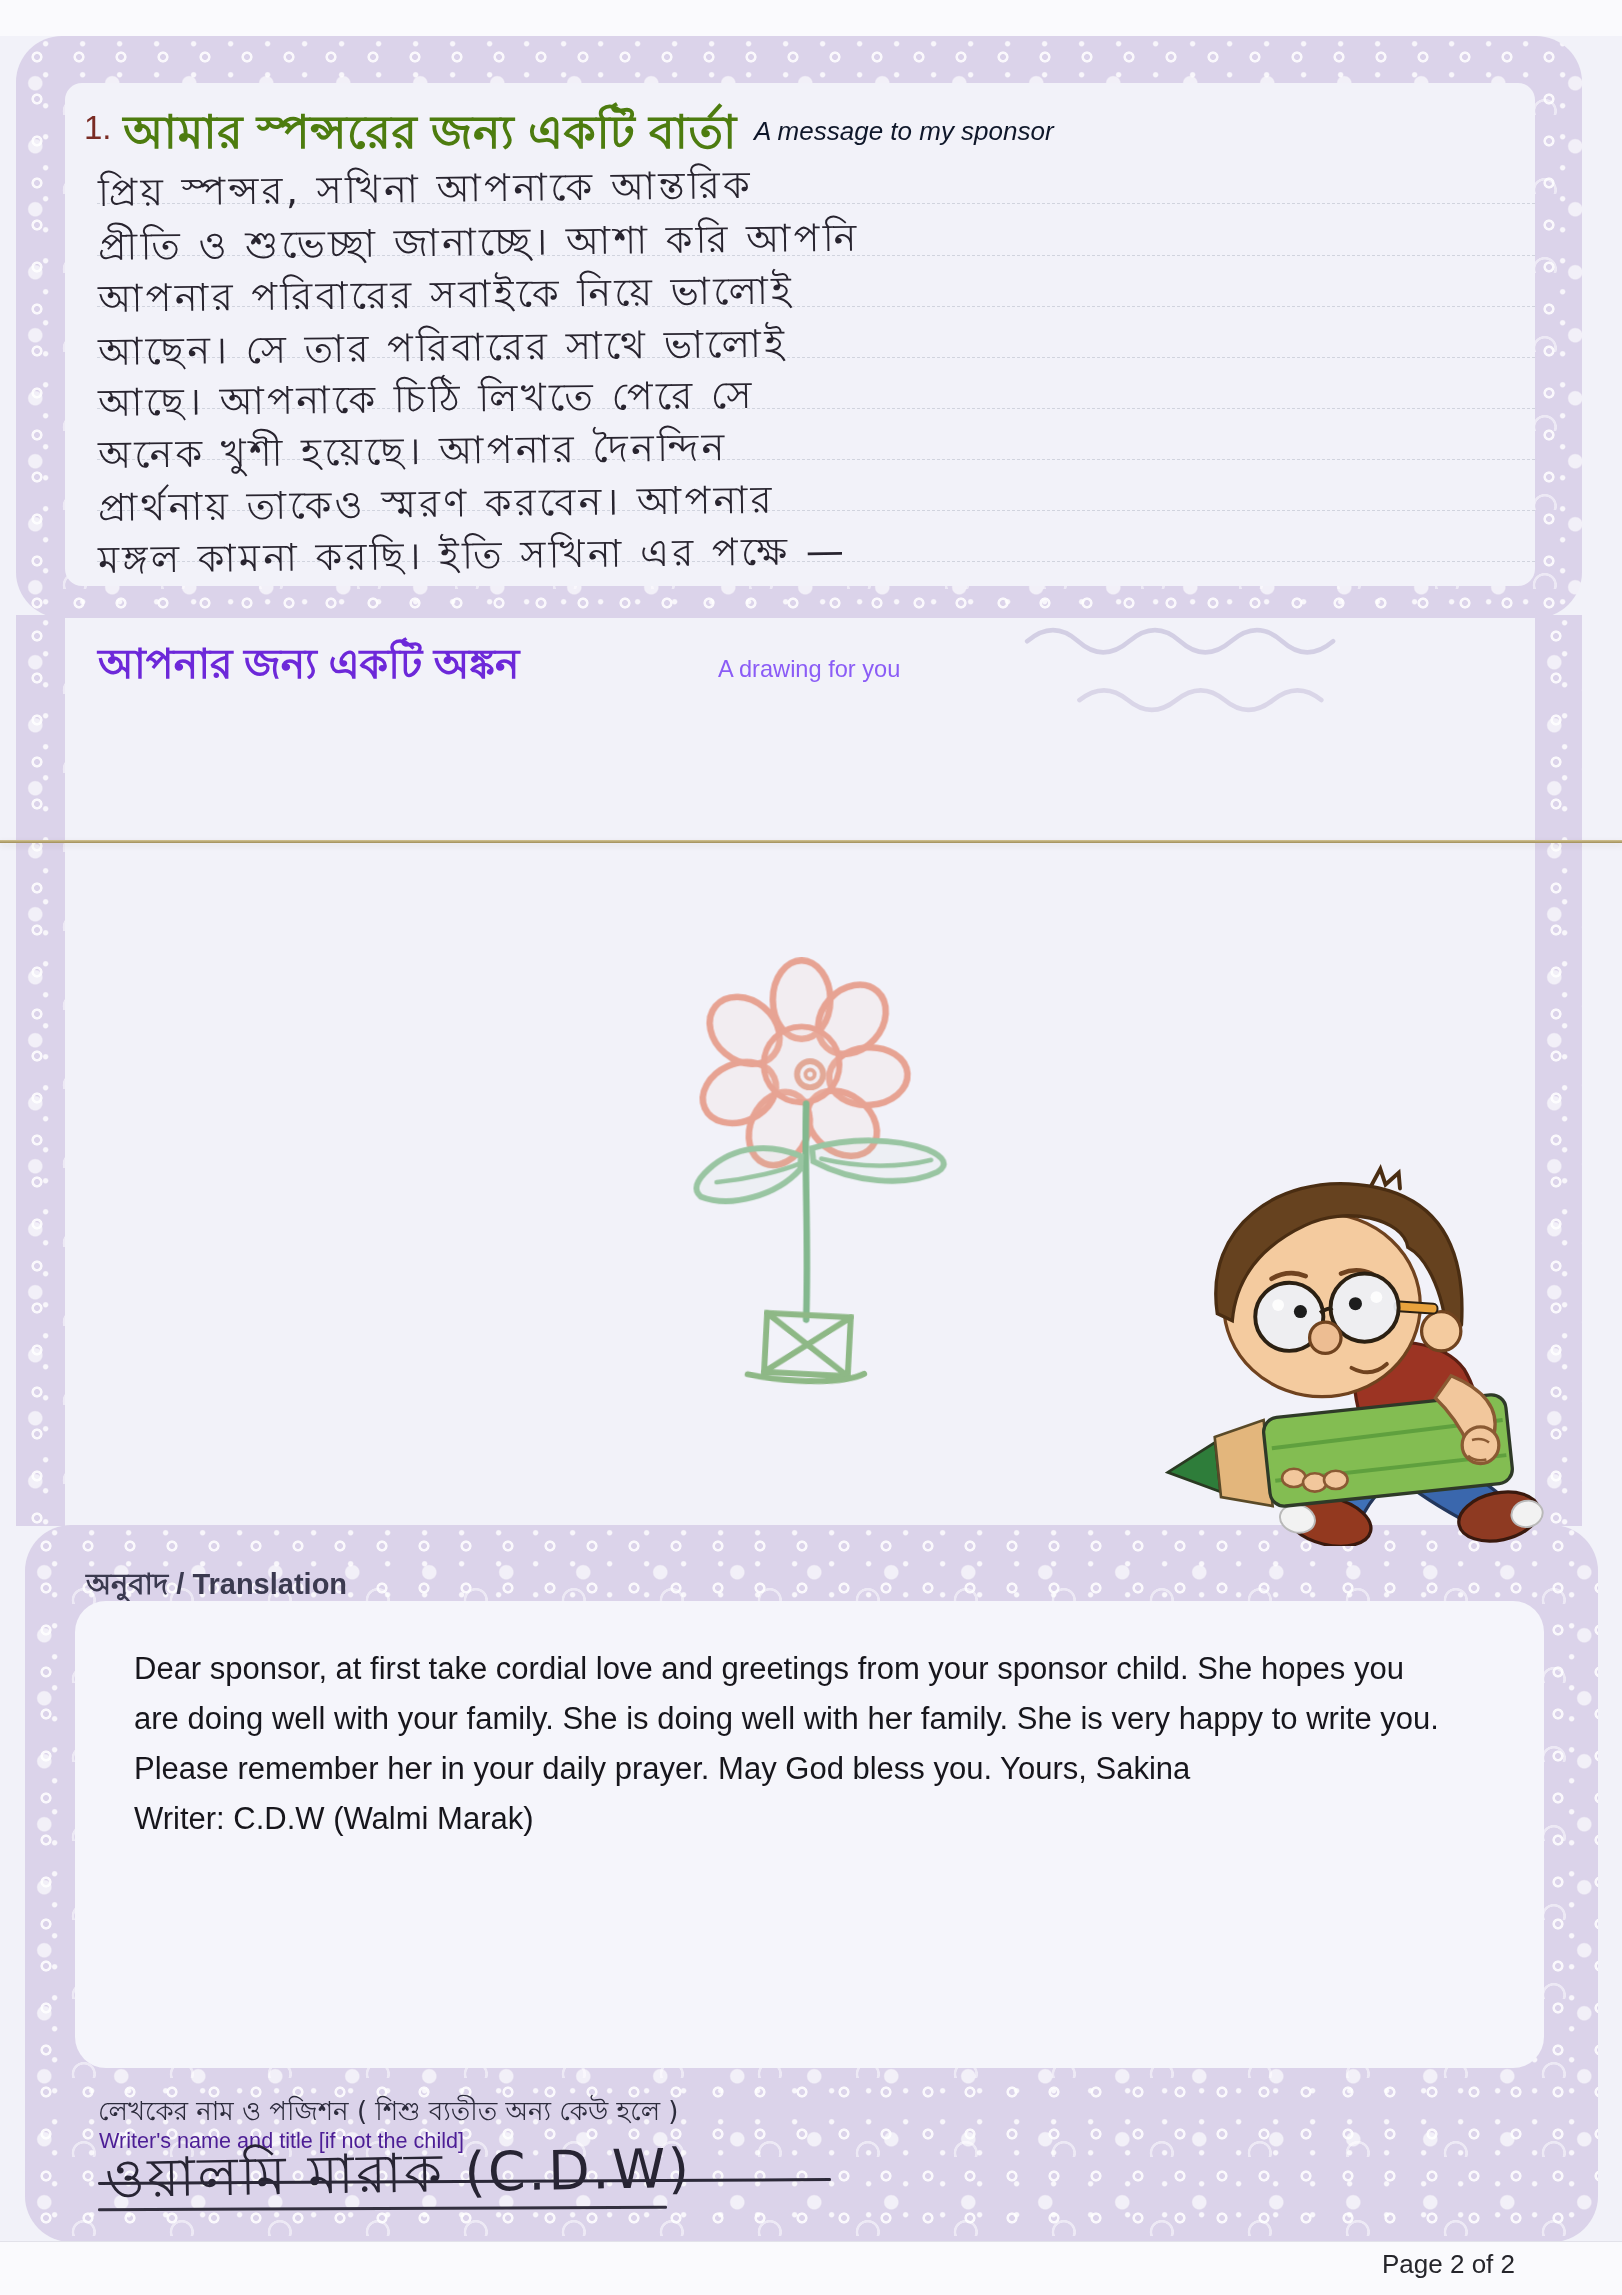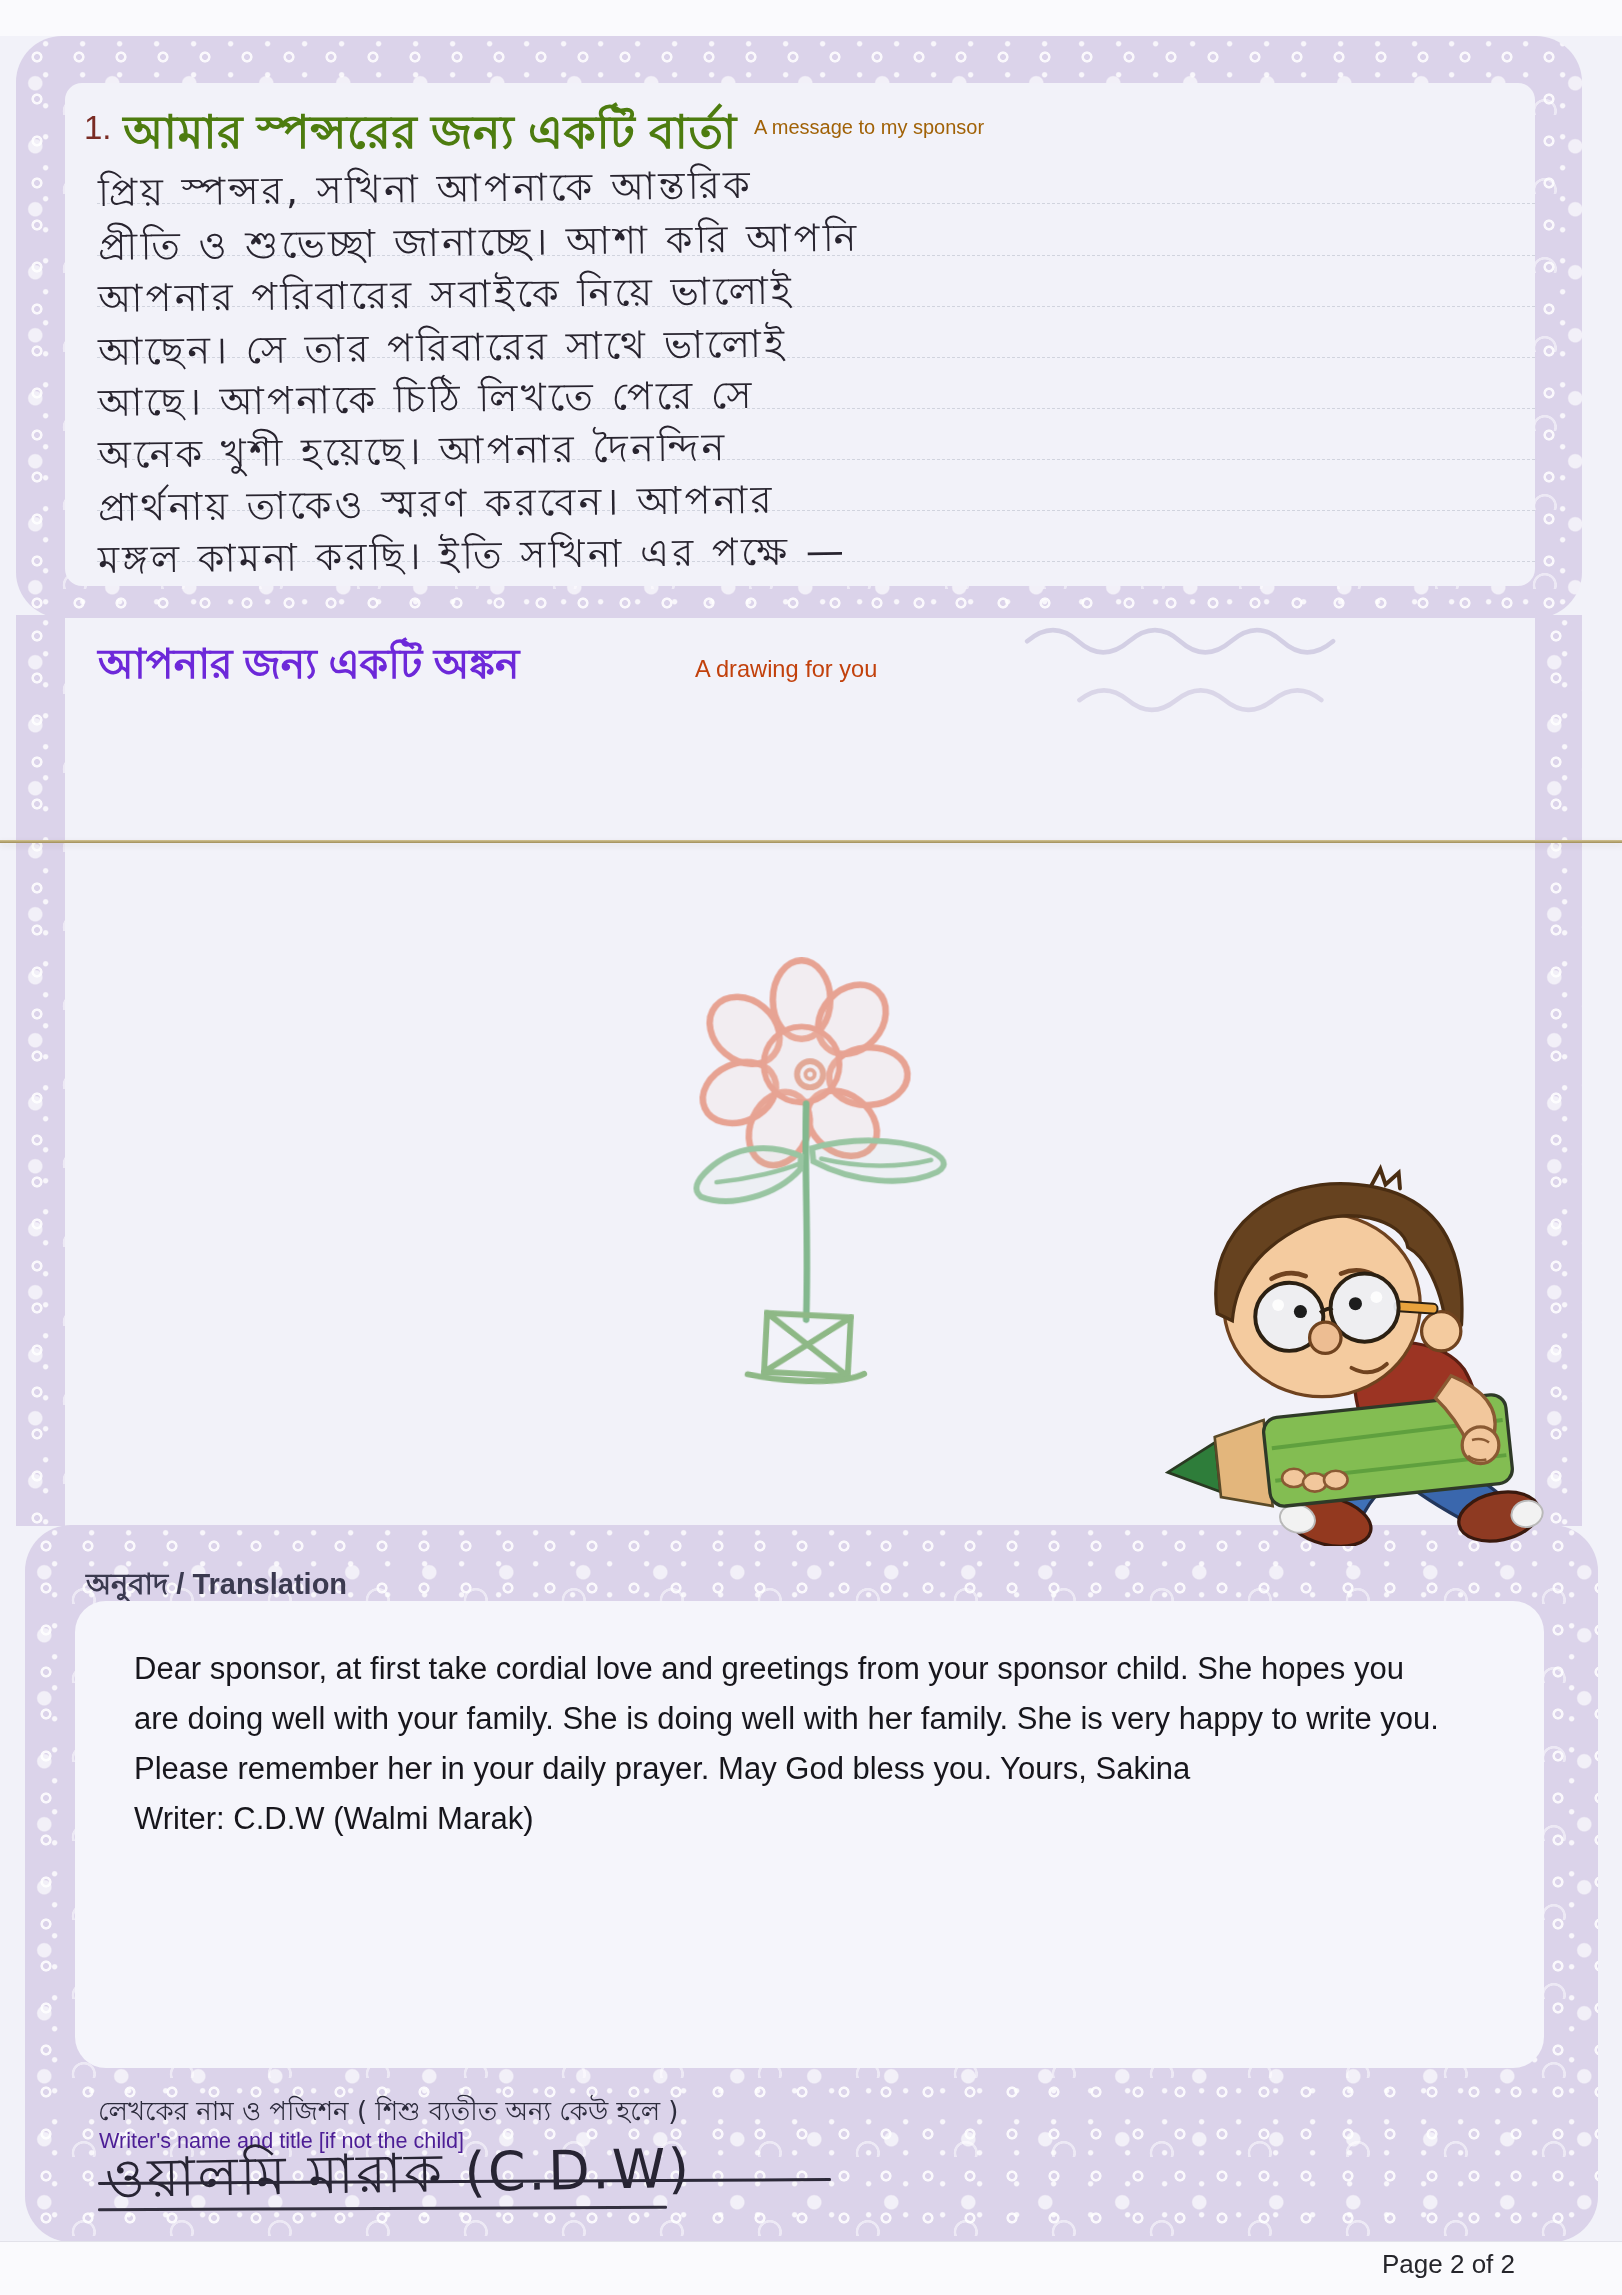--- a/index.html
+++ b/index.html
@@ -25,32 +25,32 @@
   .frame1-hole{left:65px;top:83px;width:1470px;height:503px;background:#f2f2f9;border-radius:17px;}
   .strip-left{left:16.4px;top:615px;width:49px;height:911px;}
   .strip-right{left:1535px;top:615px;width:47px;height:911px;}
   .lace-panel{left:25px;top:1525px;width:1573px;height:717px;border-radius:46px;}
   .seam{left:0;top:840px;width:1623px;height:3.3px;
     background:linear-gradient(#d2c493,#a08d58);box-shadow:0 2.6px 6.5px rgba(70,60,30,.10);}
   
   .sec1-head{left:84px;top:97px;display:flex;align-items:flex-start;white-space:nowrap;}
   .sec1-num{font-size:33px;color:#7a2b24;margin:11.8px 11.8px 0 0;}
   .sec1-title-bn{font-size:46px;font-weight:bold;color:#4d7c0f;letter-spacing:0.7px;}
-  .sec1-title-en{left:754px;top:116px;font-size:20px;color:#a16207;letter-spacing:0;}
+  .sec1-title-en{left:754px;top:116px;font-size:26px;color:#0f172a;letter-spacing:0;font-style:italic;}
   
   .rule{left:97px;width:1438px;height:0;border-top:1.3px dashed #c7cad6;opacity:.75;}
   .hand{
     left:98px;width:1466px;white-space:nowrap;overflow:visible;
     font-family:"DejaVu Sans", sans-serif;
     font-size:38px;font-weight:500;color:#28242f;letter-spacing:3.3px;
     transform:rotate(-.7deg);
   }
   
   .sec2-title-bn{left:98px;top:632px;font-size:41px;font-weight:bold;color:#6d28d9;white-space:nowrap;}
-  .sec2-title-en{left:695px;top:656px;font-size:23.6px;color:#c2410c;white-space:nowrap;}
+  .sec2-title-en{left:718px;top:656px;font-size:23.6px;color:#8b5cf6;white-space:nowrap;}
   
   .trans-label{left:86px;top:1561px;font-size:29px;font-weight:600;color:#3b3a50;white-space:nowrap;}
   .trans-box{left:75px;top:1601px;width:1469px;height:467px;background:#f5f5fb;border-radius:31px;}
   .trans-text{left:134px;top:1644px;width:1305px;font-size:31px;line-height:50px;color:#17161c;}
   .trans-writer{margin-top:0;}
   
   .writer-label-bn{left:98px;top:2091px;font-size:26px;color:#2c2b3c;white-space:nowrap;font-family:"DejaVu Sans",sans-serif;}
   .writer-label-en{left:99px;top:2128px;font-size:21.6px;color:#4c1d95;white-space:nowrap;}
   .signature{left:105px;top:2132px;font-size:54px;color:#272433;white-space:nowrap;
     font-family:"DejaVu Sans",sans-serif;transform:rotate(-1deg);letter-spacing:2.6px;}

